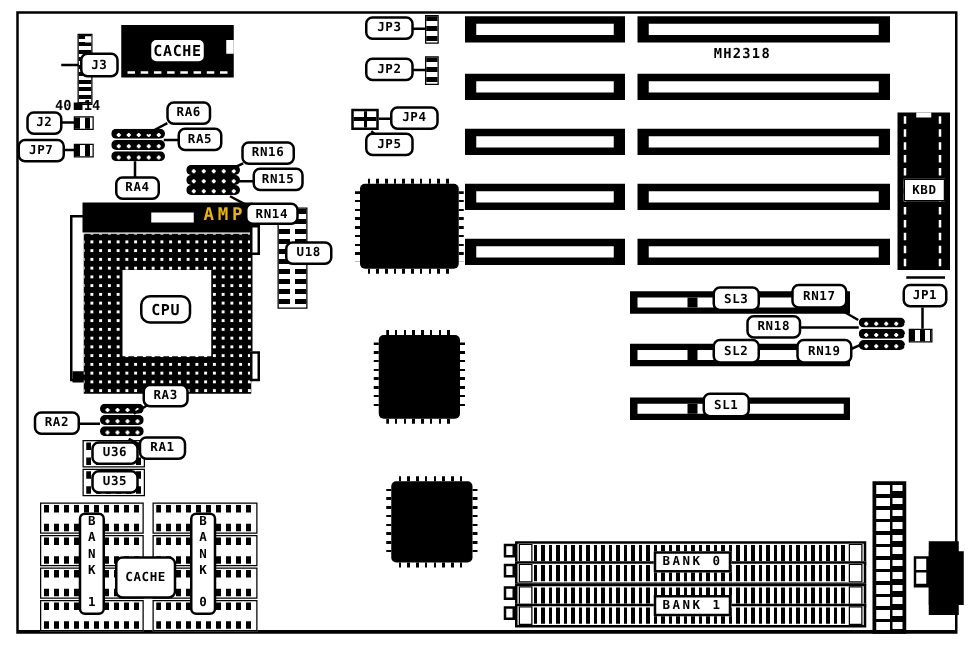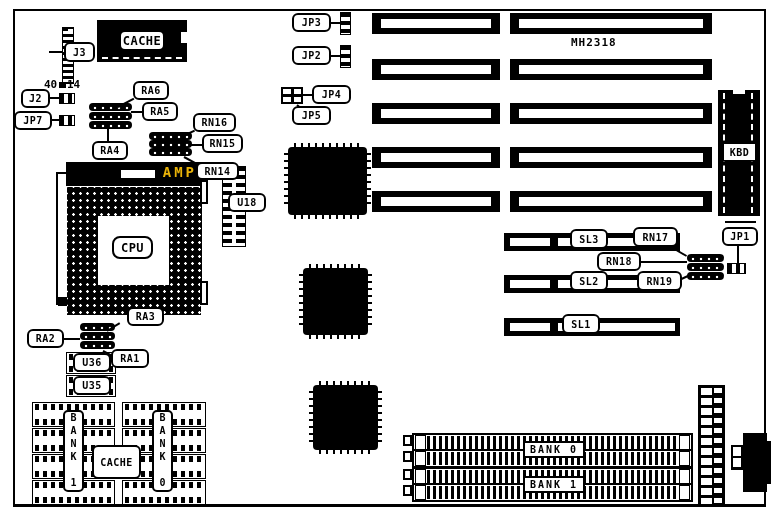--- a/index.html
+++ b/index.html
@@ -125,21 +125,21 @@
   <div class="lbl" style="left:112px;top:236px;width:41px;height:23px;font-size:12px;border-radius:8px;">CPU</div>
   <div class="box" style="left:200px;top:180px;width:8px;height:24px;border-width:2px;"></div>
   <div class="box" style="left:200px;top:281px;width:8px;height:24px;border-width:2px;"></div>
 
   <div class="u18" style="left:222px;top:166px;width:24px;height:81px;"></div>
   <div class="lbl" style="left:212px;top:193px;width:38px;height:19px;margin-left:16px;">U18</div>
 
   <div class="dots" style="left:80px;top:323px;width:35px;"></div>
   <div class="dots" style="left:80px;top:332px;width:35px;"></div>
   <div class="dots" style="left:80px;top:341px;width:35px;"></div>
-  <div class="lbl" style="left:114px;top:307px;width:37px;height:19px;margin-left:13px;">RA3</div>
+  <div class="lbl" style="left:114px;top:307px;width:37px;height:19px;">RA3</div>
   <div class="ptr" style="left:107px;top:330px;width:15px;transform:rotate(-32deg);"></div>
   <div class="lbl" style="left:27px;top:329px;width:37px;height:19px;">RA2</div>
   <div class="ptr" style="left:63px;top:338px;width:17px;"></div>
   <div class="lbl" style="left:111px;top:349px;width:38px;height:19px;">RA1</div>
   <div class="ptr" style="left:103px;top:350px;width:13px;transform:rotate(28deg);"></div>
 
   <div class="dip" style="left:66px;top:352px;width:50px;height:22px;"></div>
   <div class="lbl" style="left:73px;top:353px;width:38px;height:19px;">U36</div>
   <div class="dip" style="left:66px;top:375px;width:50px;height:22px;"></div>
   <div class="lbl" style="left:73px;top:376px;width:38px;height:19px;">U35</div>

